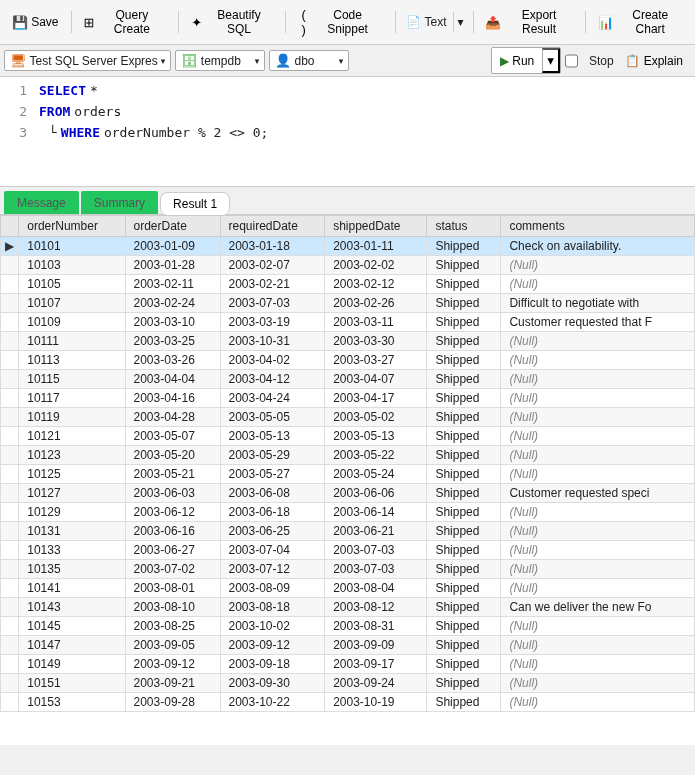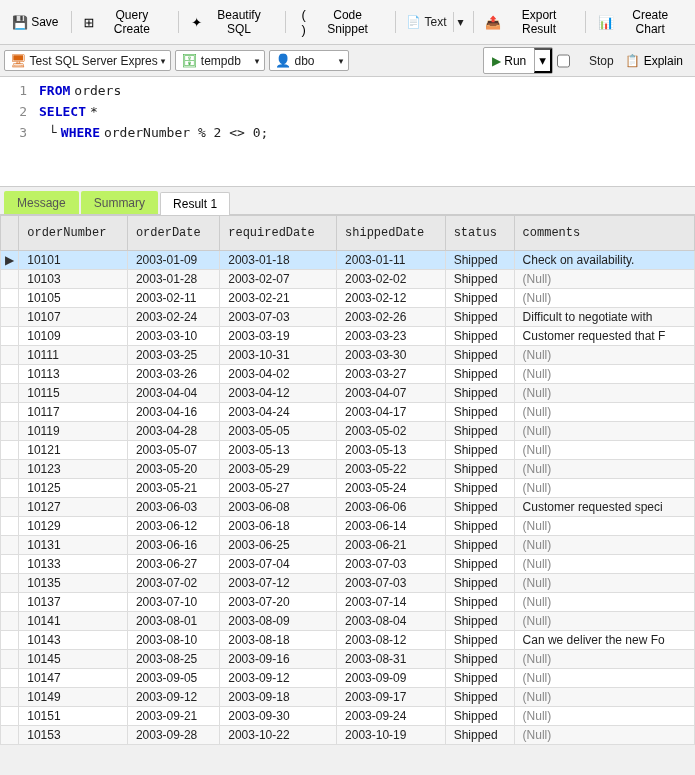--- a/index.html
+++ b/index.html
@@ -59,39 +59,39 @@
     .comment-line { padding-left: 10px; }
 
     
     .tabs-bar {
       display: flex; align-items: flex-end; background: #f0f0f0;
       border-bottom: 1px solid #ccc; padding: 4px 4px 0 4px; gap: 2px;
     }
     .tab {
       padding: 4px 12px; cursor: pointer; border: 1px solid transparent;
       border-bottom: none; font-size: 12px; border-radius: 2px 2px 0 0;
-      background: #bef264; color: #555;
+      background: #22c55e; color: #555;
     }
     .tab.active {
       background: white; border-color: #ccc; border-bottom-color: white;
-      color: #000; position: relative; top: 1px;
+      color: #000; position: relative; top: 1px; border-radius: 7px;
     }
 
     
     .results-container { flex: 1; overflow: auto; background: white; }
     table { width: 100%; border-collapse: collapse; font-size: 12px; }
     th {
-      background: #e8e8e8; border: 1px solid #ccc; padding: 10px 8px;
+      background: #e8e8e8; border: 1px solid #ccc; padding: 3px 8px;
       text-align: left; font-weight: normal; white-space: nowrap;
-      position: sticky; top: 0; z-index: 1; font-family: Liberation Mono, monospace;
+      position: sticky; top: 0; z-index: 1;
     }
     td { border: 1px solid #ddd; padding: 2px 8px; white-space: nowrap; }
     tr:nth-child(even) { background: #f7f7f7; }
     tr.selected-row td { background: #cce8ff; }
-    .null-val { color: #888; }
+    .null-val { color: #888; font-style: italic; }
     .row-indicator { width: 10px; padding: 0 4px; }
 
     .main-content { display: flex; flex-direction: column; height: calc(100vh - 30px); }
     .results-area { flex: 1; display: flex; flex-direction: column; overflow: hidden; }
   </style>
 </head>
 <body>
 
 <div class="main-content">
 
@@ -152,44 +152,44 @@
       <span class="arrow">▾</span>
     </div>
     <div style="flex:1"></div>
     <div class="run-btn-group">
       <button class="run-btn">
         <span style="color:#2a7a2a;">▶</span>
         <span>Run</span>
       </button>
       <button class="run-arrow">▾</button>
     </div>
-    <label style="display:flex;gap:19px;font-size:12px;cursor:pointer;">
+    <label style="display:flex;gap:11px;font-size:12px;cursor:pointer;">
       <input type="checkbox" style="">
       <span>Stop</span>
     </label>
     <button class="explain-btn">
       <span>📋</span>
       <span>Explain</span>
     </button>
   </div>
 
   <div class="editor-area">
     <div class="line-numbers">
       <div>1</div>
       <div>2</div>
       <div>3</div>
     </div>
     <div class="code-content">
       <div class="code-line">
+        <span class="kw">SELECT</span>
+        <span> *</span>
+      </div>
+      <div class="code-line">
         <span class="kw">FROM</span>
         <span> orders</span>
-      </div>
-      <div class="code-line">
-        <span class="kw">SELECT</span>
-        <span> *</span>
       </div>
       <div class="code-line comment-line">
         <span>└</span>
         <span class="kw">WHERE</span>
         <span> orderNumber % 2 &lt;&gt; 0;</span>
       </div>
     </div>
   </div>
 
   <div class="results-area">
@@ -252,21 +252,21 @@
               <td>2003-07-03</td>
               <td>2003-02-26</td>
               <td>Shipped</td>
               <td>Difficult to negotiate with</td>
             </tr>
             <tr>
               <td class="row-indicator"></td>
               <td>10109</td>
               <td>2003-03-10</td>
               <td>2003-03-19</td>
-              <td>2003-03-23</td>
+              <td>2003-03-11</td>
               <td>Shipped</td>
               <td>Customer requested that F</td>
             </tr>
             <tr>
               <td class="row-indicator"></td>
               <td>10111</td>
               <td>2003-03-25</td>
               <td>2003-10-31</td>
               <td>2003-03-30</td>
               <td>Shipped</td>
@@ -375,50 +375,41 @@
               <td class="row-indicator"></td>
               <td>10135</td>
               <td>2003-07-02</td>
               <td>2003-07-12</td>
               <td>2003-07-03</td>
               <td>Shipped</td>
               <td><span class="null-val">(Null)</span></td>
             </tr>
             <tr>
               <td class="row-indicator"></td>
-              <td>10137</td>
-              <td>2003-07-10</td>
-              <td>2003-07-20</td>
-              <td>2003-07-14</td>
-              <td>Shipped</td>
-              <td><span class="null-val">(Null)</span></td>
-            </tr>
-            <tr>
-              <td class="row-indicator"></td>
               <td>10141</td>
               <td>2003-08-01</td>
               <td>2003-08-09</td>
               <td>2003-08-04</td>
               <td>Shipped</td>
               <td><span class="null-val">(Null)</span></td>
             </tr>
             <tr>
               <td class="row-indicator"></td>
               <td>10143</td>
               <td>2003-08-10</td>
               <td>2003-08-18</td>
               <td>2003-08-12</td>
               <td>Shipped</td>
               <td>Can we deliver the new Fo</td>
             </tr>
             <tr>
               <td class="row-indicator"></td>
               <td>10145</td>
               <td>2003-08-25</td>
-              <td>2003-09-16</td>
+              <td>2003-10-02</td>
               <td>2003-08-31</td>
               <td>Shipped</td>
               <td><span class="null-val">(Null)</span></td>
             </tr>
             <tr>
               <td class="row-indicator"></td>
               <td>10147</td>
               <td>2003-09-05</td>
               <td>2003-09-12</td>
               <td>2003-09-09</td>

